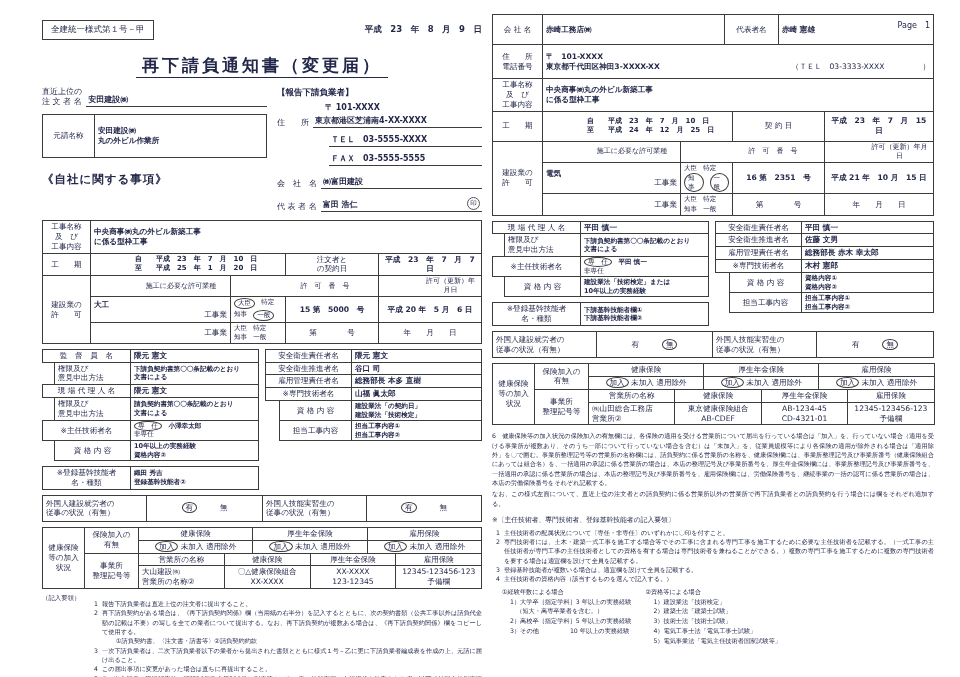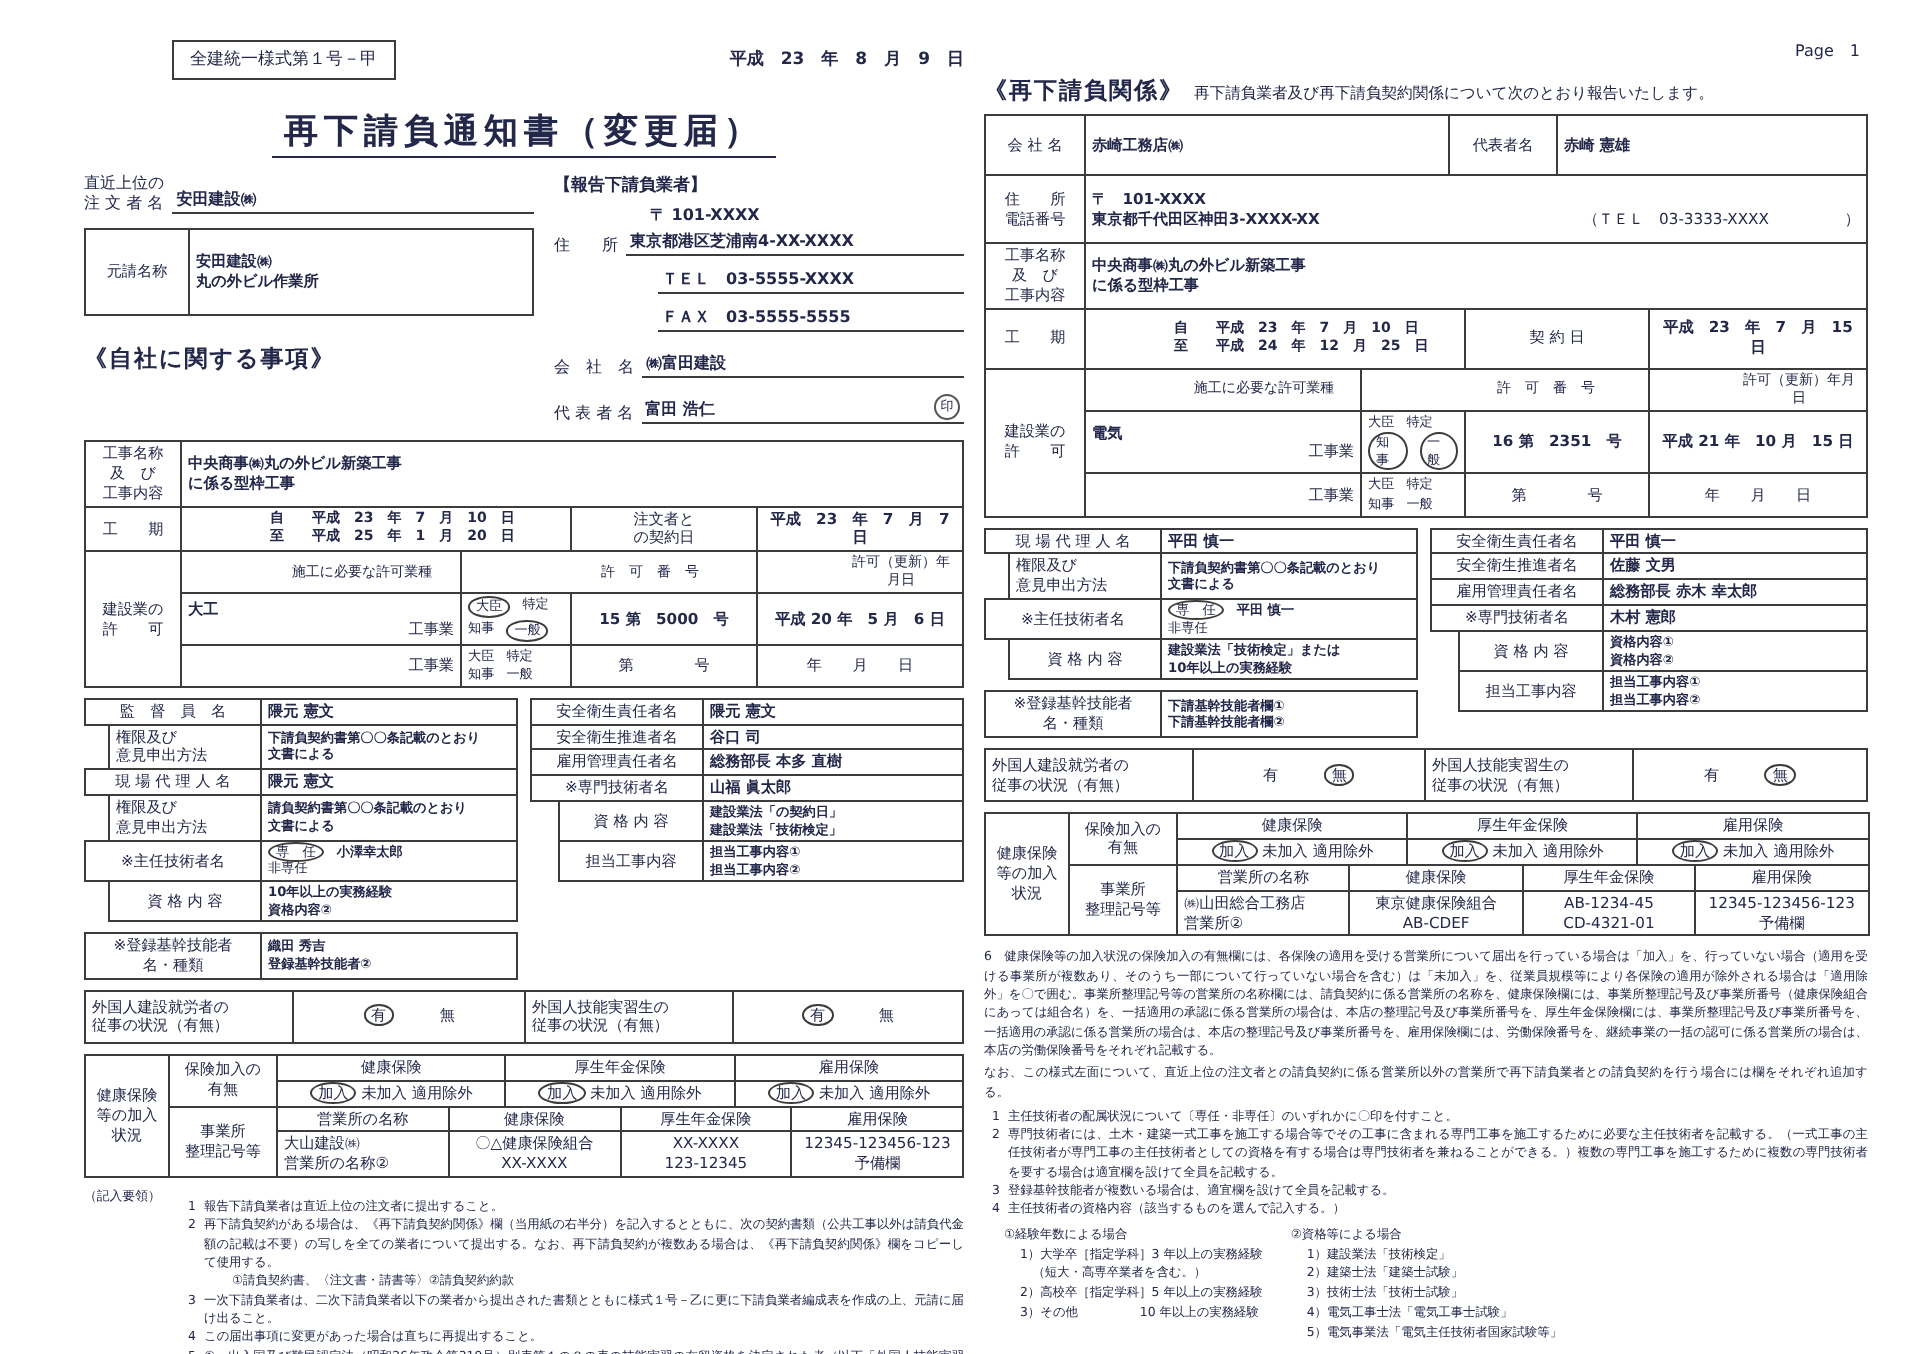--- a/index.html
+++ b/index.html
@@ -4,21 +4,21 @@
 <style>
   html,body{margin:0;padding:0;background:#ffffff;}
   body{width:960px;height:677px;position:relative;font-family:"DejaVu Sans",sans-serif;color:#23284a;}
   .sheet{position:absolute;inset:0;background:#fff;}
   .page{position:absolute;top:12px;height:660px;}
   #pageL{left:42px;width:440px;}
   #pageR{left:492px;width:442px;}
   .pageno{position:absolute;top:8px;right:4px;font-size:8px;color:#23284a;padding-left:10px;}
   
   .hdr-row{display:flex;justify-content:space-between;align-items:flex-start;margin-top:8px;}
-  .formcode{border:1px solid #3c3c3c;font-size:8.5px;padding:3px 8px;margin-left:44px;}
+  .formcode{border:1px solid #3c3c3c;font-size:8.5px;padding:3px 8px;}
   .date{font-size:8.5px;margin-top:4px;font-weight:bold;}
   .title{text-align:center;font-size:17px;font-weight:bold;letter-spacing:3px;margin:14px 0 10px 0;}
   .title span{border-bottom:1.6px solid #23284a;padding:0 6px 2px 6px;}
   .hcols{display:flex;gap:10px;}
   .hcolL{width:225px;}
   .hcolR{flex:1;}
   .hfield{display:flex;align-items:flex-end;margin-bottom:7px;font-size:8px;}
   .hlabel{line-height:1.25;flex:none;}
   .hval{flex:1;border-bottom:1px solid #3c3c3c;font-weight:bold;margin-left:4px;padding:0 2px 1px 2px;}
   .tono{flex:none;margin-left:6px;font-size:9px;}
@@ -451,24 +451,20 @@
             <span class="t">①　出入国及び難民認定法（昭和26年政令第319号）別表第１の２の表の技能実習の在留資格を決定された者（以下「外国人技能実習生」という。）が、当該建設工事に従事する場合は「有」、従事する予定がない場合は「無」を〇で囲む。</span>
           </div>
 
       </div>
     </div>
   </div>
 
   <div class="page" id="pageR">
     <div class="pageno">Page　1</div>
 
-    <div class="sec-title" style="margin-top:26px;">
-      <span>《再下請負関係》</span>
-      <span class="sec-desc">再下請負業者及び再下請負契約関係について次のとおり報告いたします。</span>
-    </div>
 
     <table class="mtable">
       <colgroup>
           <col style="width:50px">
           <col style="width:182px">
           <col style="width:54px">
           <col>
         </colgroup>
       <tbody>
           <tr style="height:30px;">
@@ -756,20 +752,21 @@
               <div>12345-123456-123</div>
               <div>予備欄</div>
             </td>
       </tr>
     </tbody>
       </table>
 
     <div class="p6">6　健康保険等の加入状況の保険加入の有無欄には、各保険の適用を受ける営業所について届出を行っている場合は「加入」を、行っていない場合（適用を受ける事業所が複数あり、そのうち一部について行っていない場合を含む）は「未加入」を、従業員規模等により各保険の適用が除外される場合は「適用除外」を〇で囲む。事業所整理記号等の営業所の名称欄には、請負契約に係る営業所の名称を、健康保険欄には、事業所整理記号及び事業所番号（健康保険組合にあっては組合名）を、一括適用の承認に係る営業所の場合は、本店の整理記号及び事業所番号を、厚生年金保険欄には、事業所整理記号及び事業所番号を、一括適用の承認に係る営業所の場合は、本店の整理記号及び事業所番号を、雇用保険欄には、労働保険番号を、継続事業の一括の認可に係る営業所の場合は、本店の労働保険番号をそれぞれ記載する。</div>
     <div class="p6" style="margin-top:2px;">なお、この様式左面について、直近上位の注文者との請負契約に係る営業所以外の営業所で再下請負業者との請負契約を行う場合には欄をそれぞれ追加する。</div>
 
+    <div class="guide-title">※〔主任技術者、専門技術者、登録基幹技能者の記入要領〕</div>
     <div class="notes" style="margin-top:3px;">
       <div class="note">
           <span class="n">1</span>
           <span class="t">主任技術者の配属状況について〔専任・非専任〕のいずれかに〇印を付すこと。</span>
         </div>
       <div class="note">
           <span class="n">2</span>
           <span class="t">専門技術者には、土木・建築一式工事を施工する場合等でその工事に含まれる専門工事を施工するために必要な主任技術者を記載する。（一式工事の主任技術者が専門工事の主任技術者としての資格を有する場合は専門技術者を兼ねることができる。）複数の専門工事を施工するために複数の専門技術者を要する場合は適宜欄を設けて全員を記載する。</span>
         </div>
       <div class="note">

